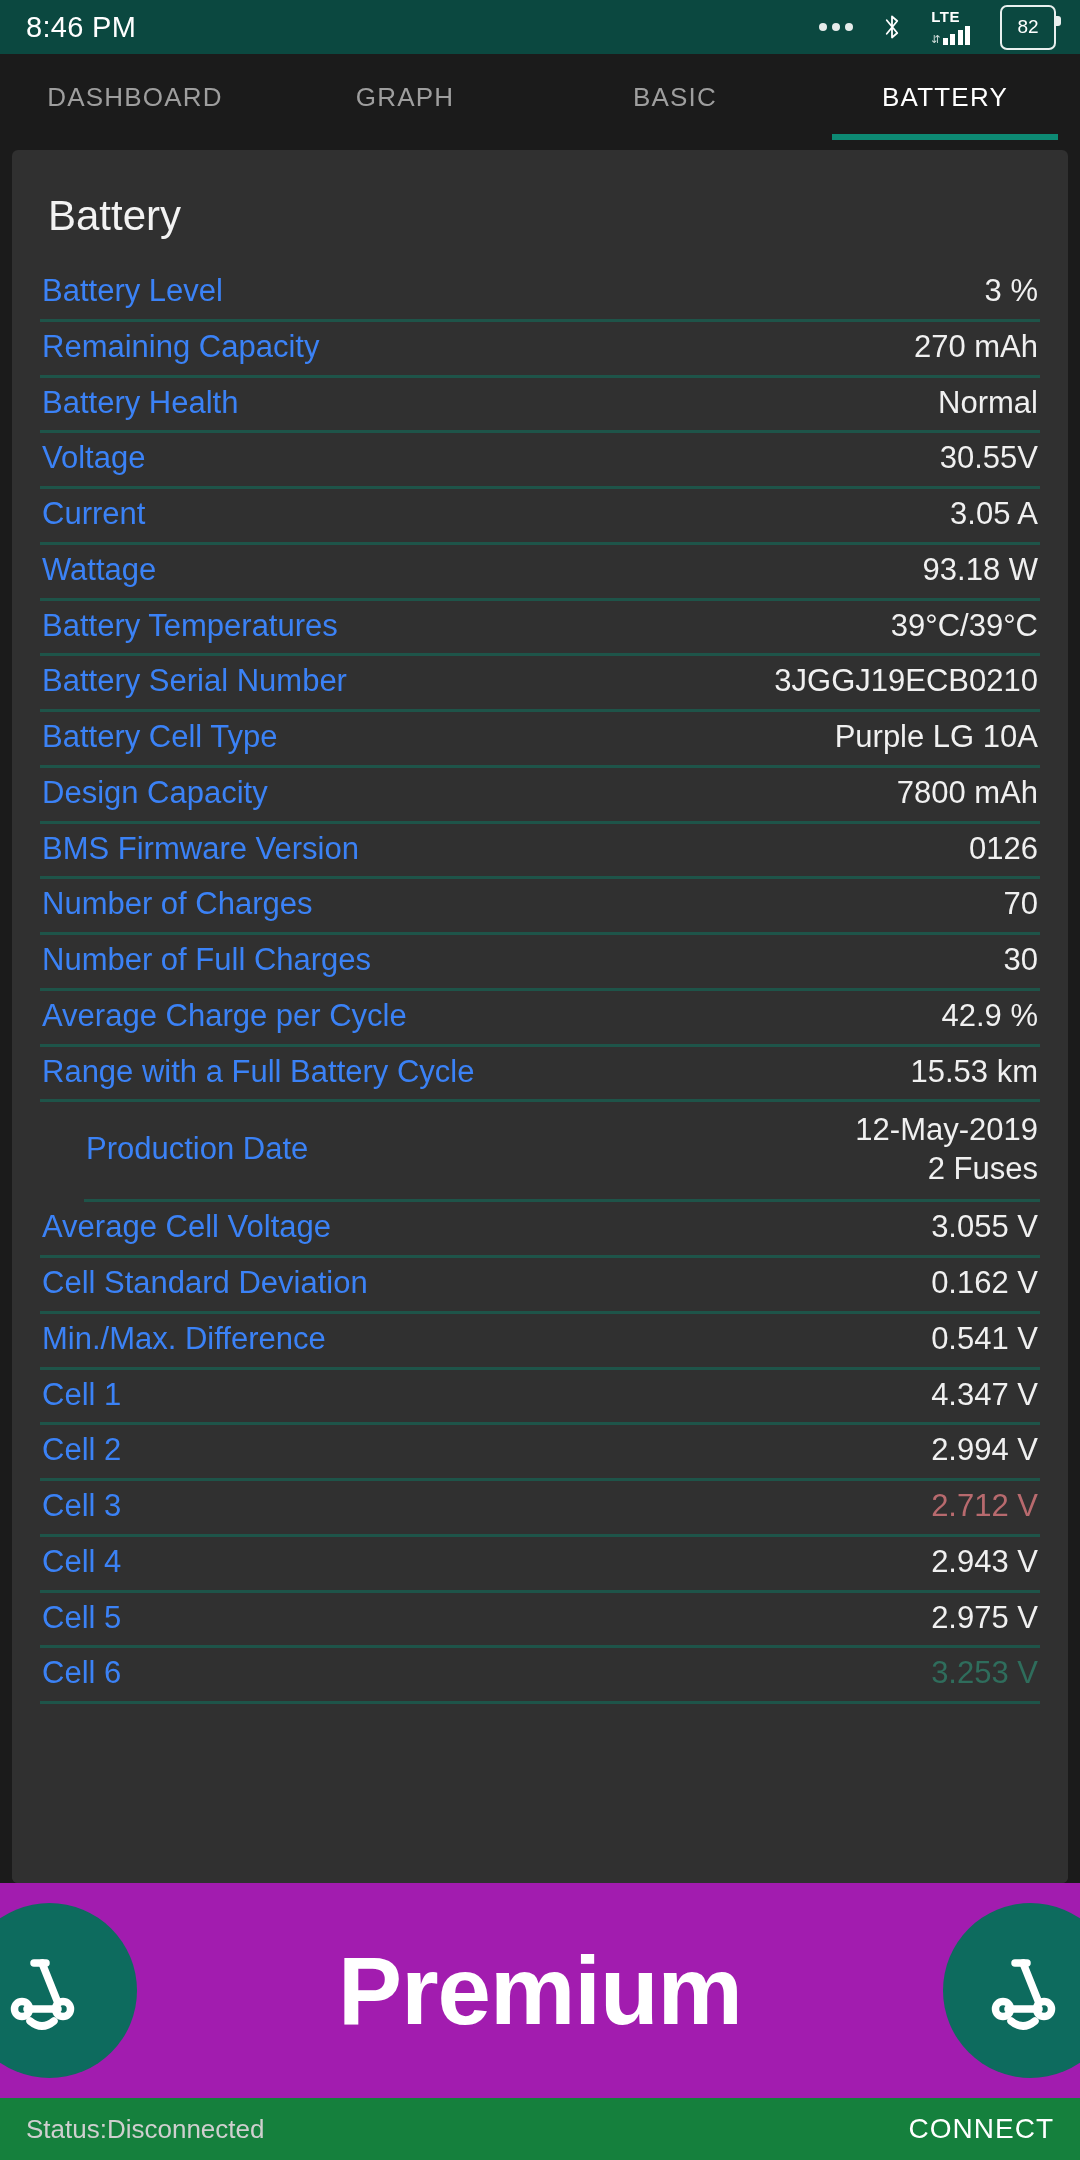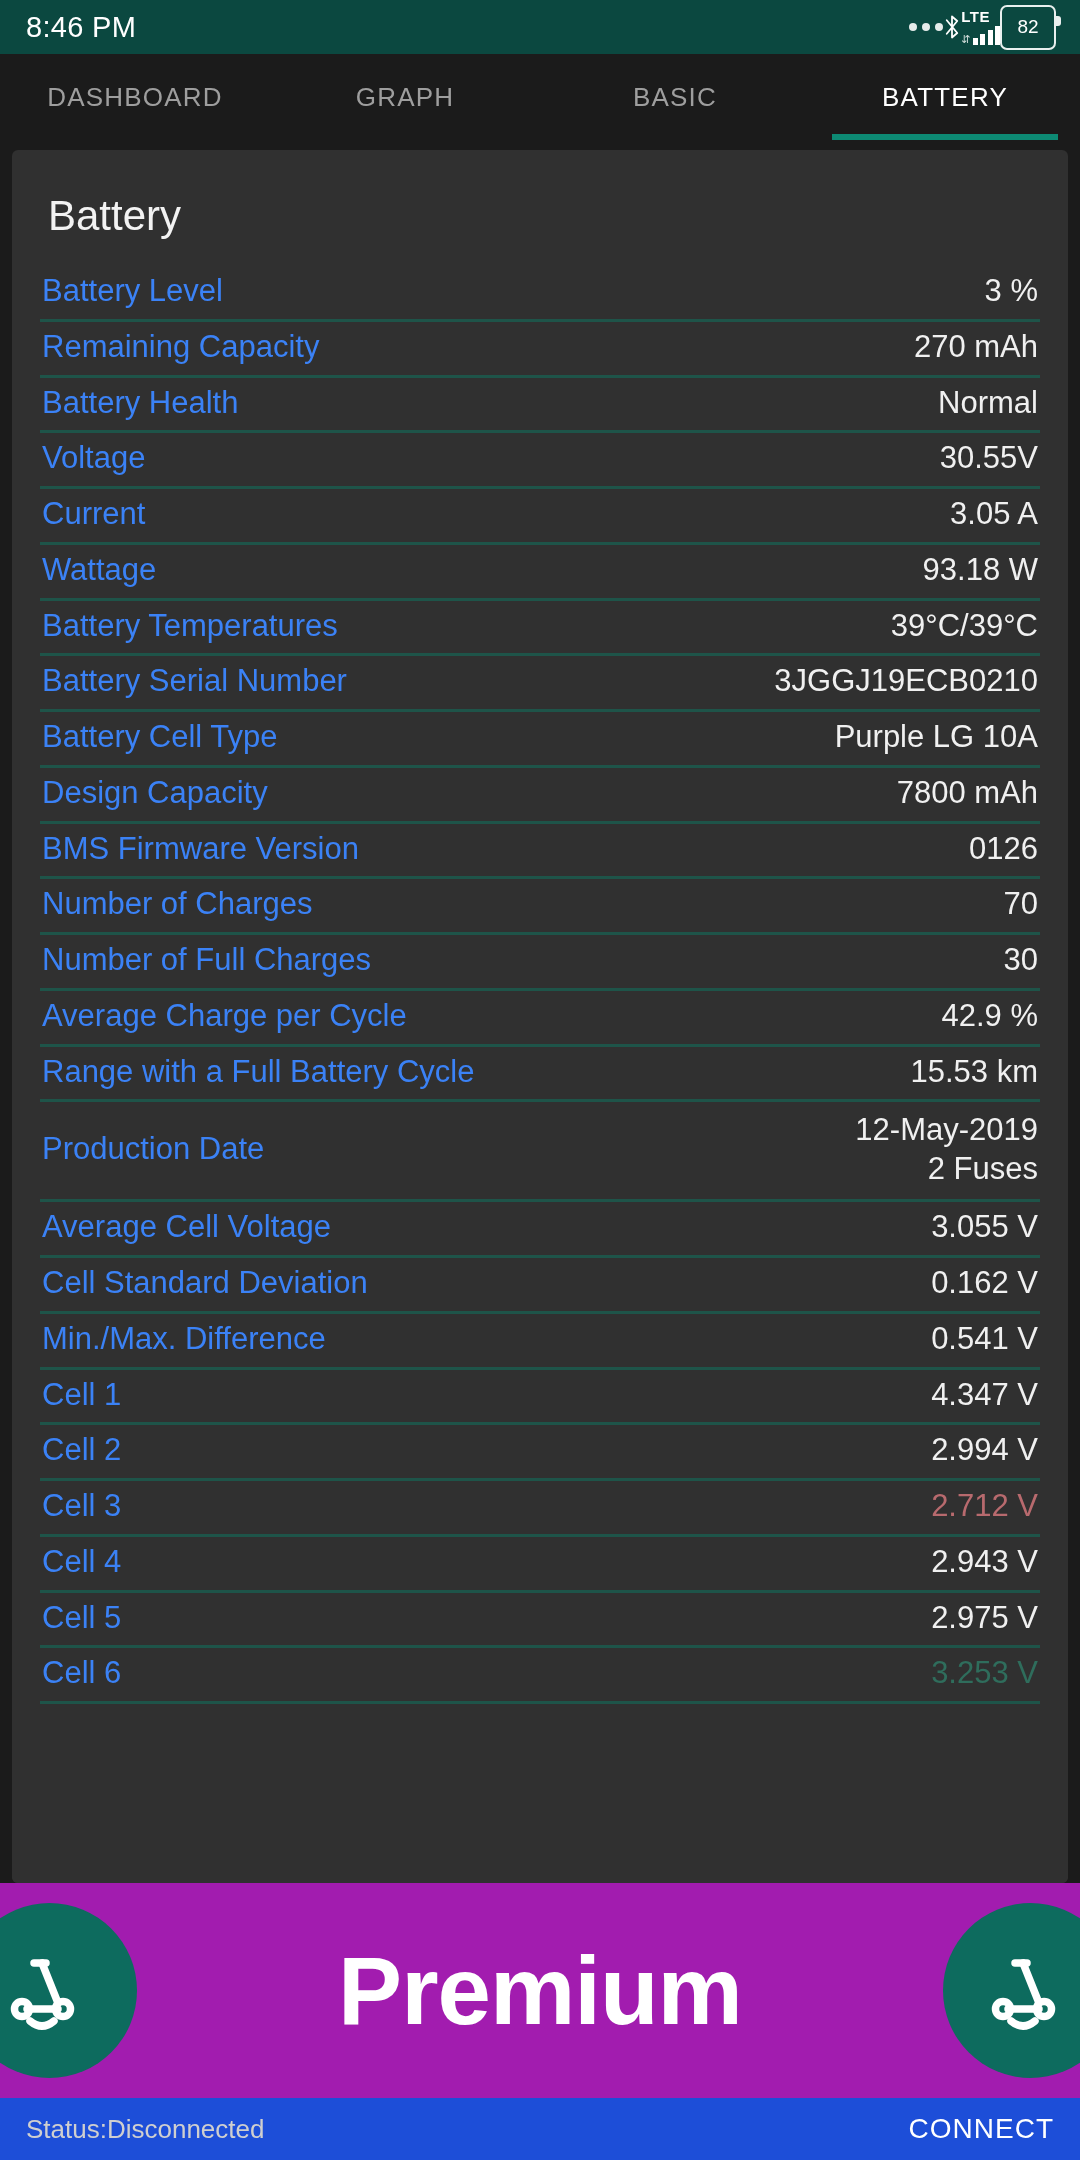--- a/index.html
+++ b/index.html
@@ -11,21 +11,21 @@
   }
   body { display:flex; flex-direction:column; }
 
   
   .statusbar {
     height:54px; background:#0b4840;
     display:flex; align-items:center; justify-content:space-between;
     padding:0 24px 0 26px; flex:0 0 54px;
   }
   .clock { color:#ffffff; font-size:29px; letter-spacing:.3px; }
-  .sysicons { display:flex; align-items:center; gap:0; }
+  .sysicons { display:flex; align-items:center; gap:30px; }
   .dots { display:flex; gap:5px; align-items:center; }
   .dots i { width:8px; height:8px; border-radius:50%; background:#e6ecea; display:block; }
   .bt { width:18px; height:28px; }
   .lte-wrap { display:flex; flex-direction:column; align-items:flex-start; line-height:1; }
   .lte { color:#ffffff; font-size:15px; font-weight:bold; letter-spacing:.5px; margin-bottom:1px;}
   .sigrow { display:flex; align-items:flex-end; gap:2px; }
   .updown { font-size:11px; color:#cfdbd8; line-height:1; }
   .bars { display:flex; align-items:flex-end; gap:2.5px; height:20px; }
   .bars span { width:5px; background:#ffffff; display:block; }
   .bars span:nth-child(1){height:7px;}
@@ -65,21 +65,21 @@
   .card-title { color:#f2f2f2; font-size:42px; padding:42px 0 26px 36px; font-weight:normal; }
 
   .rows { padding:0 28px; }
   .row {
     display:flex; align-items:flex-end; justify-content:space-between;
     padding:6px 2px 8px 2px; border-bottom:3px solid #1e5449;
     min-height:55px;
   }
   .row .k { color:#3b82f6; font-size:31px; line-height:1.25; }
   .row .v { color:#f0f0f0; font-size:31px; line-height:1.25; text-align:right; white-space:pre-line; }
-  .row.two-line { align-items:center; min-height:100px; }
+  .row.two-line { align-items:center; min-height:100px;margin-left:44px; }
   .v.low  { color:#b86a6e; }
   .v.high { color:#2f6d5c; }
 
   .fade {
     position:absolute; left:0; right:0; bottom:0; height:30px;
     background:linear-gradient(to bottom, rgba(48,48,48,0) 0%, #303030 75%);
     pointer-events:none;
   }
 
   
@@ -93,21 +93,21 @@
   }
   .scoot.left  { margin-left:-38px; }
   .scoot.right { margin-right:-38px; }
   .promo-text {
     color:#ffffff; font-size:96px; font-weight:bold; letter-spacing:-1px;
     flex:1 1 auto; text-align:center;
   }
 
   
   .footer {
-    flex:0 0 62px; background:#1d4ed8; display:flex; align-items:center;
+    flex:0 0 62px; background:#15803d; display:flex; align-items:center;
     justify-content:space-between; padding:0 26px;
   }
   .footer .st { color:#cfcfcf; font-size:26px; }
   .footer .cn { color:#ffffff; font-size:28px; letter-spacing:1px; }
 </style>
 </head>
 <body>
 
 <div class="statusbar">
   <div class="clock">8:46 PM</div>

